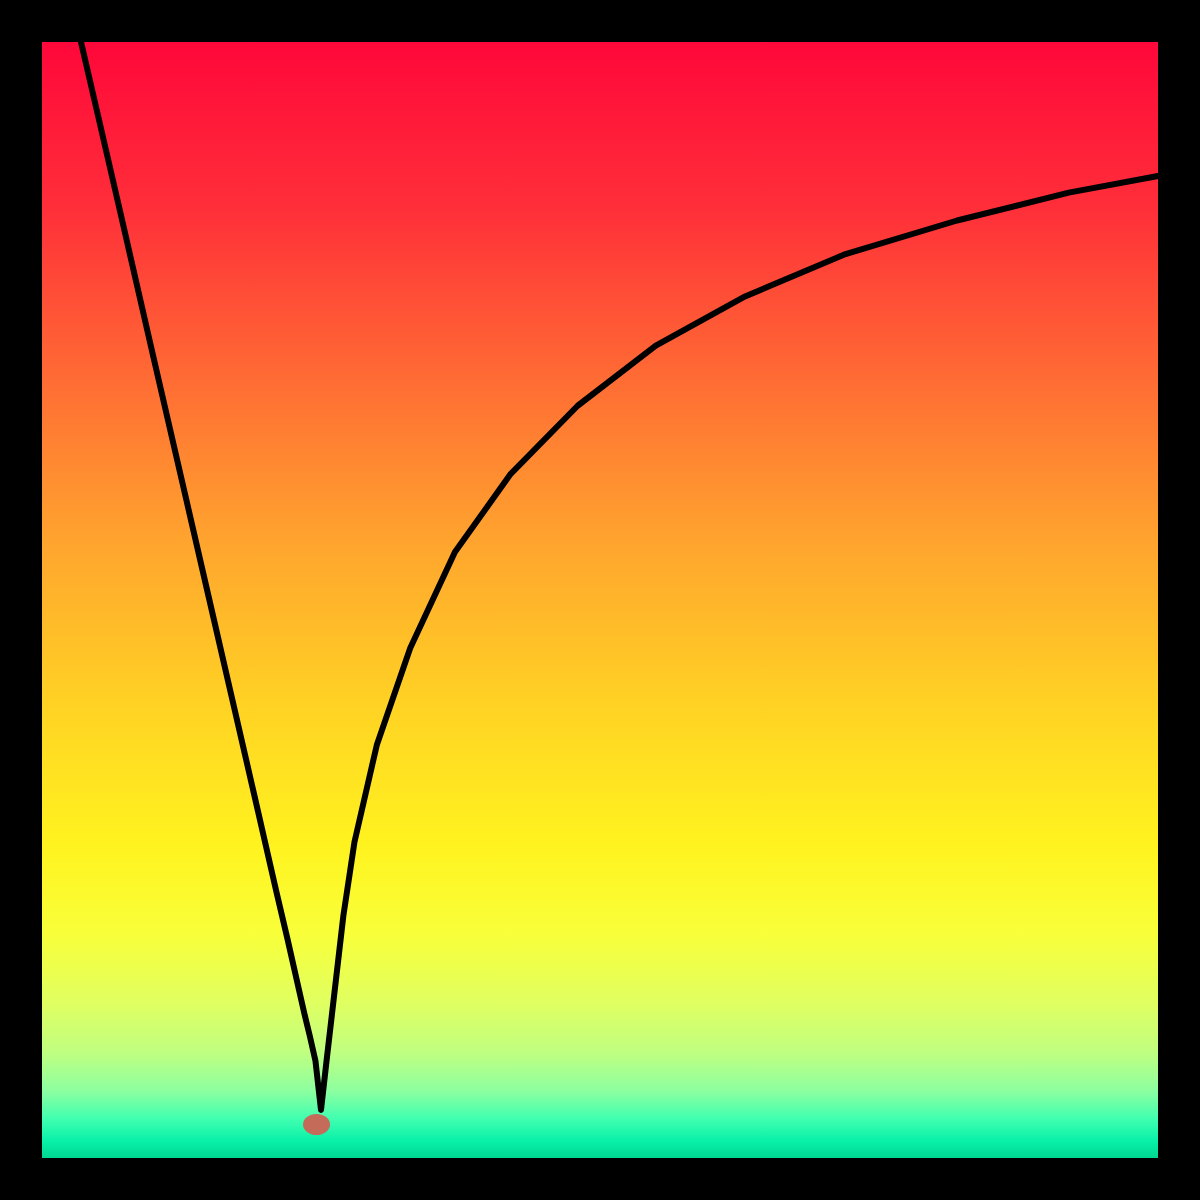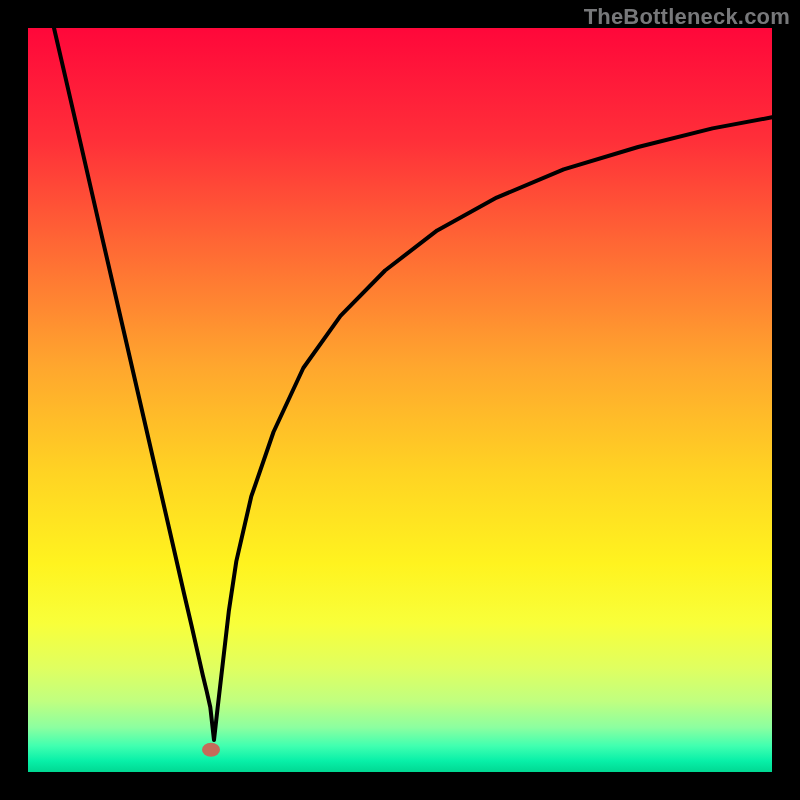--- a/index.html
+++ b/index.html
@@ -56,14 +56,13 @@
           <stop offset="98.5%" stop-color="#08f0a8"></stop>
           <stop offset="100%" stop-color="#00d892"></stop>
         </linearGradient>
     </defs>
 
     <rect id="plot-rect" fill="url(#bg-grad)" x="28" y="28" width="744" height="744"></rect>
     <path id="curve-path" fill="none" stroke="#000" stroke-width="4" stroke-linejoin="round" stroke-linecap="round" d="M54.0 28.0 L65.2 76.4 L80.1 141.1 L102.4 238.6 L124.7 335.3 L139.6 400.0 L154.5 464.7 L169.4 529.5 L184.2 594.2 L191.7 626.2 L199.1 658.9 L202.8 675.3 L206.6 690.9 L210.3 707.3 L214.0 740.0 L217.7 707.3 L221.4 675.3 L228.9 610.6 L236.3 561.4 L251.2 496.7 L273.5 432.0 L303.3 368.0 L340.5 315.9 L385.1 270.5 L437.2 230.4 L496.7 197.6 L563.7 169.4 L638.1 147.0 L712.5 128.4 L772.0 117.3"></path>
     <ellipse id="marker-dot" cx="211.02400000000003" cy="749.68" rx="9" ry="7" fill="#c56b5a"></ellipse>
   </svg>
 
-  <div class="watermark">TheBottleneck.com</div>
 </div>
 
 </body></html>

